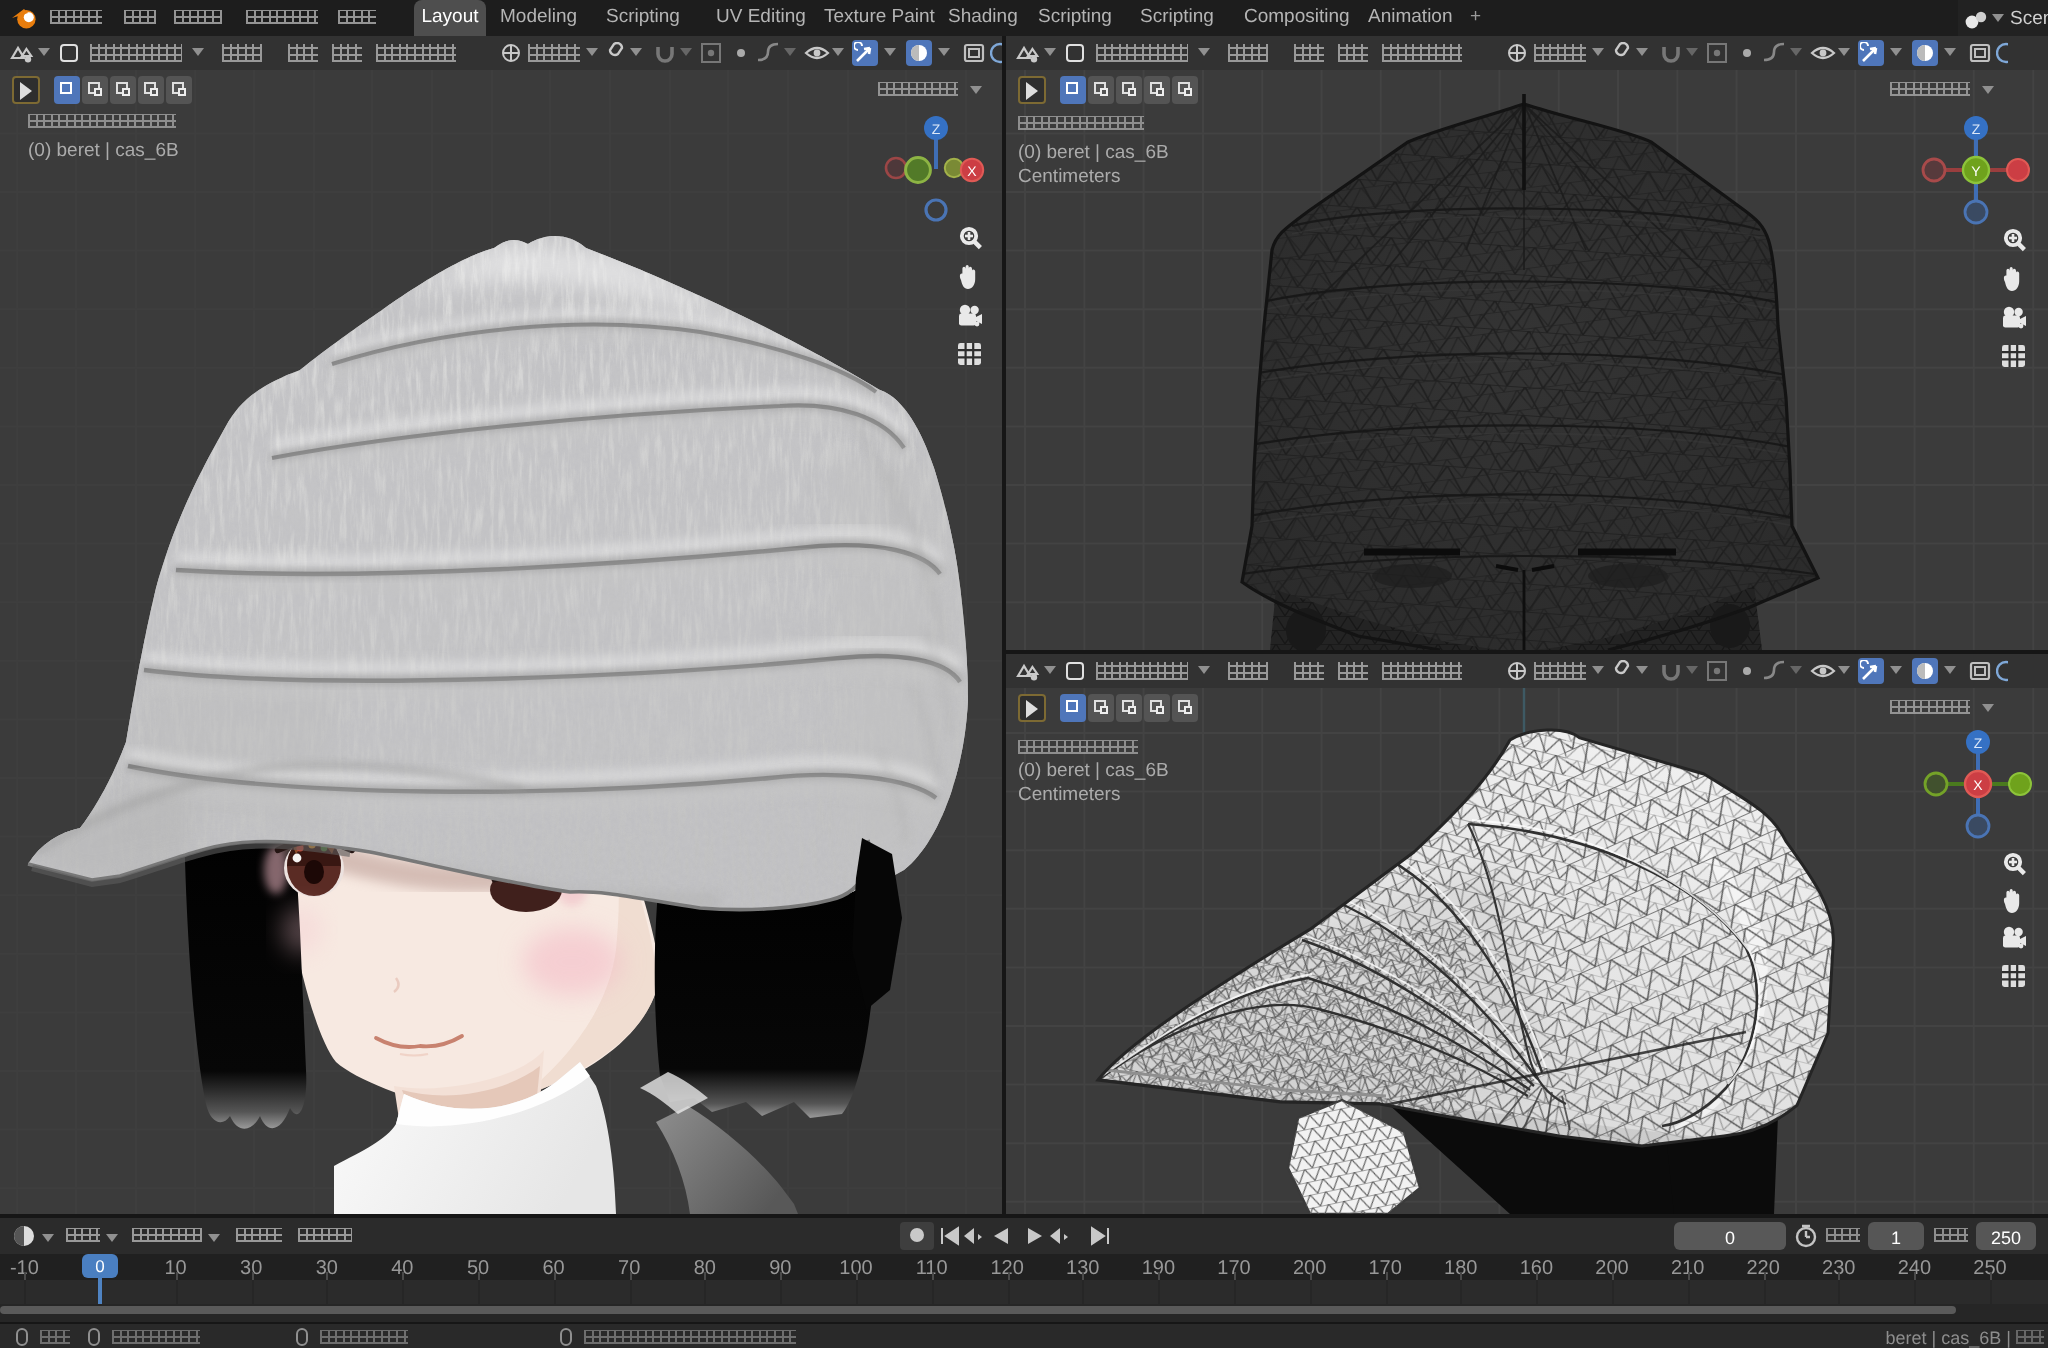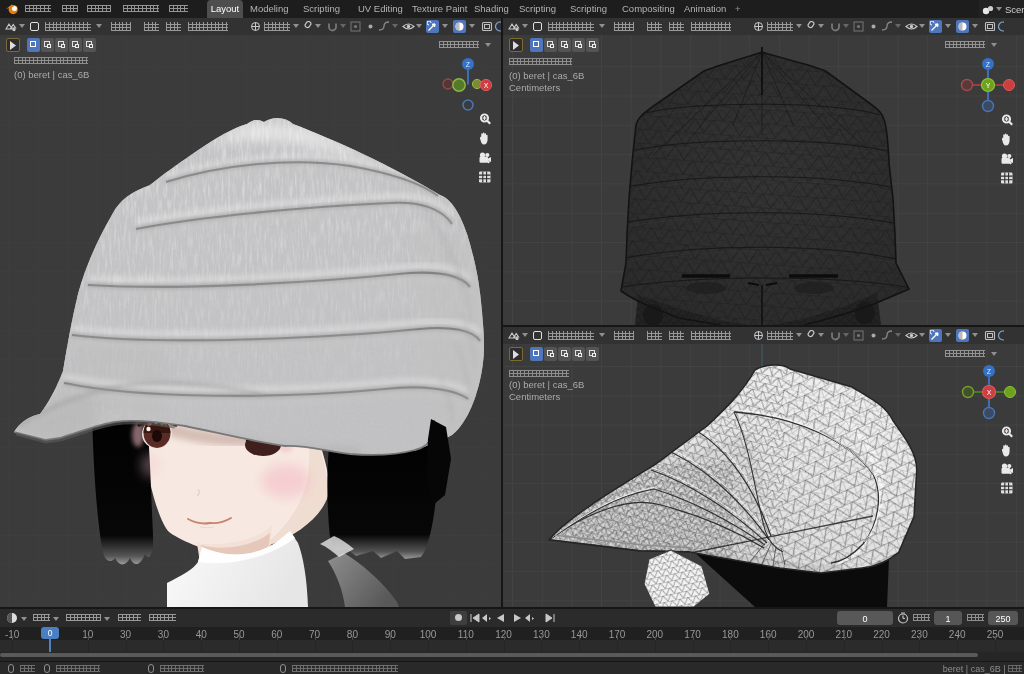--- a/index.html
+++ b/index.html
@@ -821,21 +821,21 @@
       <div class="rnum" style="left: 390.2px;">90</div>
       <div style="position: absolute; top: 9px; left: 390.2px; width: 1px; height: 4px; background: rgb(74, 74, 74);"></div>
       <div class="rnum" style="left: 428px;">100</div>
       <div style="position: absolute; top: 9px; left: 428px; width: 1px; height: 4px; background: rgb(74, 74, 74);"></div>
       <div class="rnum" style="left: 465.8px;">110</div>
       <div style="position: absolute; top: 9px; left: 465.8px; width: 1px; height: 4px; background: rgb(74, 74, 74);"></div>
       <div class="rnum" style="left: 503.6px;">120</div>
       <div style="position: absolute; top: 9px; left: 503.6px; width: 1px; height: 4px; background: rgb(74, 74, 74);"></div>
       <div class="rnum" style="left: 541.4px;">130</div>
       <div style="position: absolute; top: 9px; left: 541.4px; width: 1px; height: 4px; background: rgb(74, 74, 74);"></div>
-      <div class="rnum" style="left: 579.2px;">140</div>
+      <div class="rnum" style="left: 579.2px;">190</div>
       <div style="position: absolute; top: 9px; left: 579.2px; width: 1px; height: 4px; background: rgb(74, 74, 74);"></div>
       <div class="rnum" style="left: 617px;">170</div>
       <div style="position: absolute; top: 9px; left: 617px; width: 1px; height: 4px; background: rgb(74, 74, 74);"></div>
       <div class="rnum" style="left: 654.8px;">200</div>
       <div style="position: absolute; top: 9px; left: 654.8px; width: 1px; height: 4px; background: rgb(74, 74, 74);"></div>
       <div class="rnum" style="left: 692.6px;">170</div>
       <div style="position: absolute; top: 9px; left: 692.6px; width: 1px; height: 4px; background: rgb(74, 74, 74);"></div>
       <div class="rnum" style="left: 730.4px;">180</div>
       <div style="position: absolute; top: 9px; left: 730.4px; width: 1px; height: 4px; background: rgb(74, 74, 74);"></div>
       <div class="rnum" style="left: 768.2px;">160</div>

